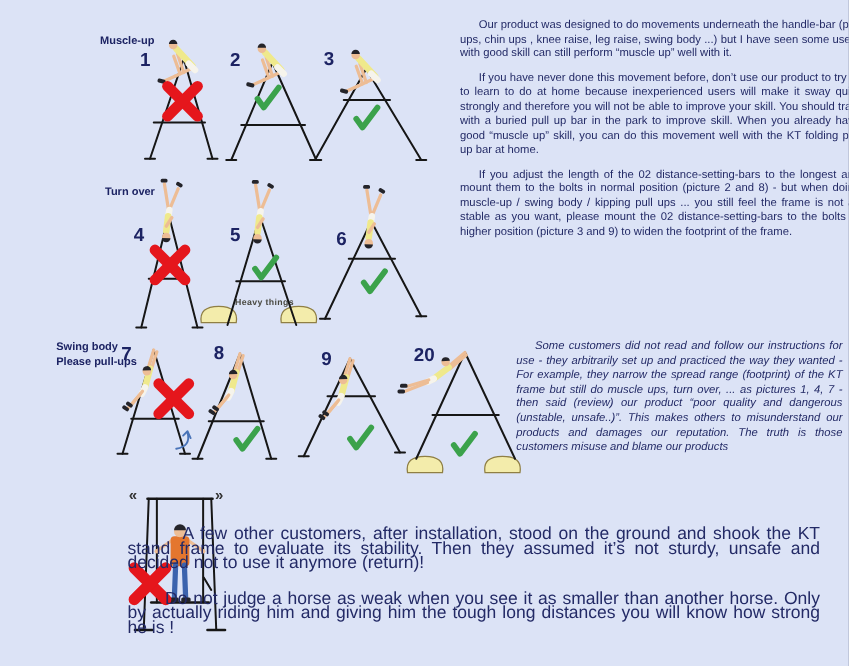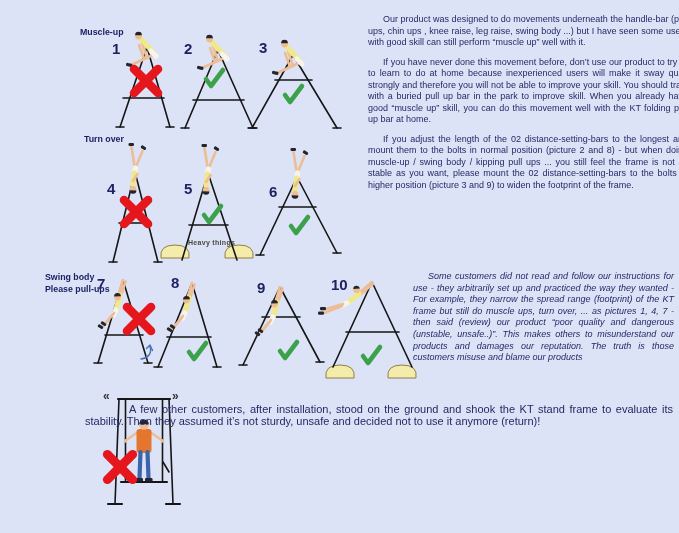--- a/index.html
+++ b/index.html
@@ -8,21 +8,21 @@
     background:#dce3f6;color:#232a66;
     font-family:"Liberation Sans",sans-serif;
   }
   
   .col-right{position:absolute;left:368px;top:14px;width:320px;}
   .col-right p{margin:0 0 8px;font-size:9px;line-height:11.5px;text-align:justify;text-indent:15px;}
   .col-note{position:absolute;left:413px;top:271px;width:261px;}
   .col-note p{margin:0;font-size:9px;line-height:11.6px;text-align:justify;font-style:italic;}
   .col-note p.first{text-indent:15px;}
   .bottom-text{position:absolute;left:85px;top:404px;width:588px;}
-  .bottom-text p{margin:0;font-size:11px;line-height:11.5px;text-align:justify;text-indent:44px;}
+  .bottom-text p{margin:17px;font-size:14px;line-height:11.5px;text-align:justify;text-indent:44px;}
   .bottom-text p.ind30{text-indent:30px;}
   
   .lbl{position:absolute;font-size:8.8px;font-weight:bold;color:#1c2363;white-space:nowrap;padding-left:20px;}
   .num{position:absolute;font-size:15px;font-weight:bold;color:#1c2363;line-height:1;}
   .heavy{position:absolute;left:188px;top:239px;font-size:7px;font-weight:bold;color:#4a4a42;letter-spacing:.3px;}
   .shake{position:absolute;font-size:12px;font-weight:bold;color:#333;line-height:1;}
   
   .rowsvg{position:absolute;}
   .fr{stroke:#161616;stroke-width:1.6;stroke-linecap:round;fill:none;}
   .fr2{stroke:#161616;stroke-width:2.1;stroke-linecap:round;fill:none;}
@@ -132,21 +132,21 @@
       <line class="fr" x1="203" y1="30" x2="162" y2="103"></line>
         <line class="fr" x1="203" y1="30" x2="247" y2="103"></line>
       <line class="fr" x1="185" y1="55" x2="222" y2="55"></line>
       <line class="fr" x1="158" y1="103" x2="166" y2="103"></line>
         <line class="fr" x1="243" y1="103" x2="251" y2="103"></line>
       <use href="#pose-mu" transform="translate(203,30)"></use>
       <use href="#checkmark" class="ck" transform="translate(203,70)"></use>
     </g>
   </svg>
 
-  <span class="lbl" style="left:64px;top:134px">Turn over</span>
+  <span class="lbl" style="left:64px;top:148px">Turn over</span>
   <span class="num" style="left:107px;top:181px">4</span>
   <span class="num" style="left:184px;top:181px">5</span>
   <span class="num" style="left:269px;top:184px">6</span>
   <span class="heavy">Heavy things</span>
 
   <svg class="rowsvg" style="left:85px;top:140px" width="280" height="126">
     <g>
       <line class="fr" x1="50" y1="32" x2="28" y2="122"></line>
         <line class="fr" x1="50" y1="32" x2="73" y2="122"></line>
       <line class="fr" x1="34" y1="83" x2="66" y2="83"></line>
@@ -173,21 +173,21 @@
       <use href="#pose-to" transform="translate(212,37)"></use>
       <use href="#checkmark" class="ck" transform="translate(214,86)"></use>
     </g>
   </svg>
 
   <span class="lbl" style="left:25px;top:272px">Swing body</span>
   <span class="lbl" style="left:25px;top:284px">Please pull-ups</span>
   <span class="num" style="left:97px;top:276px">7</span>
   <span class="num" style="left:171px;top:275px">8</span>
   <span class="num" style="left:257px;top:280px">9</span>
-  <span class="num" style="left:331px;top:277px">10</span>
+  <span class="num" style="left:331px;top:277px">20</span>
 
   <svg class="rowsvg" style="left:80px;top:272px" width="352" height="112">
     <g>
       <line class="fr" x1="43" y1="8" x2="18" y2="91"></line>
         <line class="fr" x1="43" y1="8" x2="68" y2="91"></line>
       <line class="fr" x1="25" y1="63" x2="63" y2="63"></line>
       <line class="fr" x1="14" y1="91" x2="22" y2="91"></line>
         <line class="fr" x1="64" y1="91" x2="72" y2="91"></line>
       <use href="#pose-sw" transform="translate(43,8)"></use>
       <use href="#xmark" class="xm" transform="translate(59,47)"></use>
@@ -259,15 +259,16 @@
     <p>If you have never done this movement before, don’t use our product to try or to learn to do at home because inexperienced users will make it sway quite strongly and therefore you will not be able to improve your skill. You should train with a buried pull up bar in the park to improve skill. When you already have good “muscle up” skill, you can do this movement well with the KT folding pull up bar at home.</p>
     <p>If you adjust the length of the 02 distance-setting-bars to the longest and mount them to the bolts in normal position (picture 2 and 8) - but when doing muscle-up / swing body / kipping pull ups ... you still feel the frame is not as stable as you want, please mount the 02 distance-setting-bars to the bolts at higher position (picture 3 and 9) to widen the footprint of the frame.</p>
   </div>
 
   <div class="col-note">
     <p class="first">Some customers did not read and follow our instructions for use - they arbitrarily set up and practiced the way they wanted - For example, they narrow the spread range (footprint) of the KT frame but still do muscle ups, turn over, ... as pictures 1, 4, 7 - then said (review) our product “poor quality and dangerous (unstable, unsafe..)”. This makes others to misunderstand our products and damages our reputation. The truth is those customers misuse and blame our products</p>
   </div>
 
   <div class="bottom-text">
     <p>A few other customers, after installation, stood on the ground and shook the KT stand frame to evaluate its stability. Then they assumed it’s not sturdy, unsafe and decided not to use it anymore (return)!</p>
+    <p class="ind30">Do not judge a horse as weak when you see it as smaller than another horse. Only by actually riding him and giving him the tough long distances you will know how strong he is !</p>
   </div>
 
 </div>
 
 </body></html>

